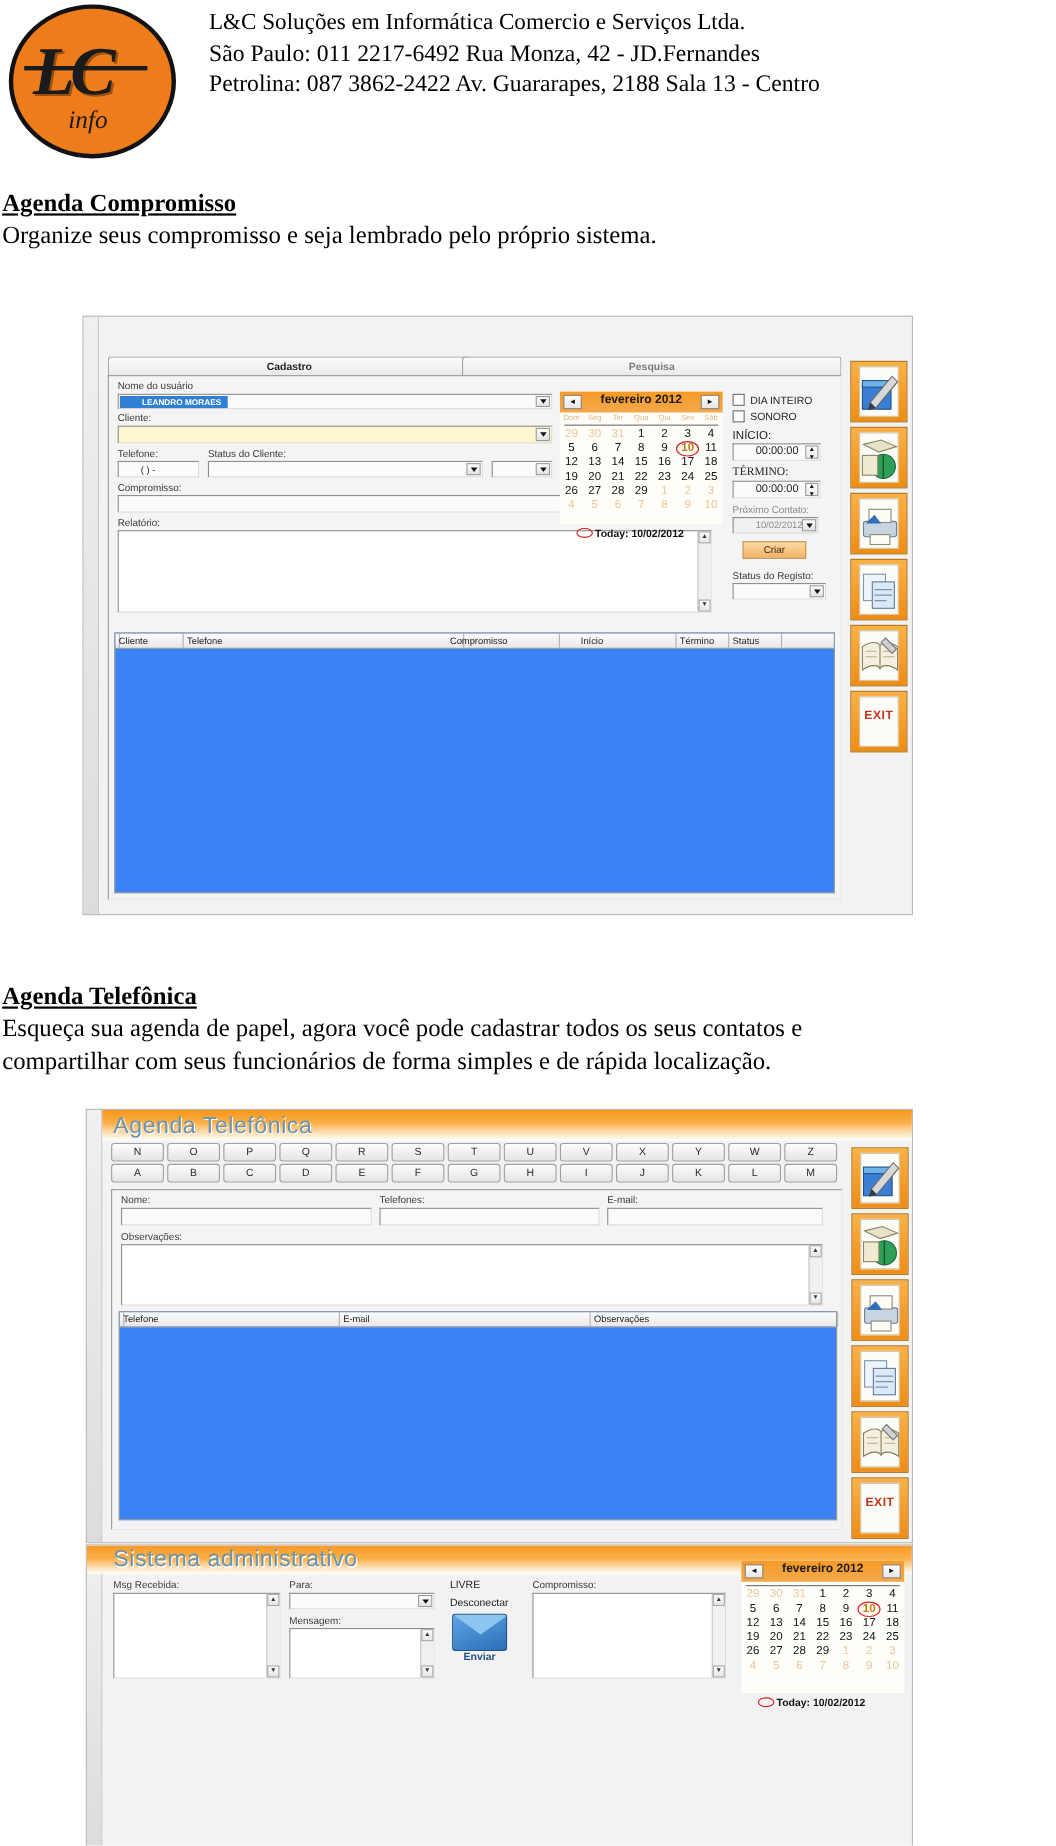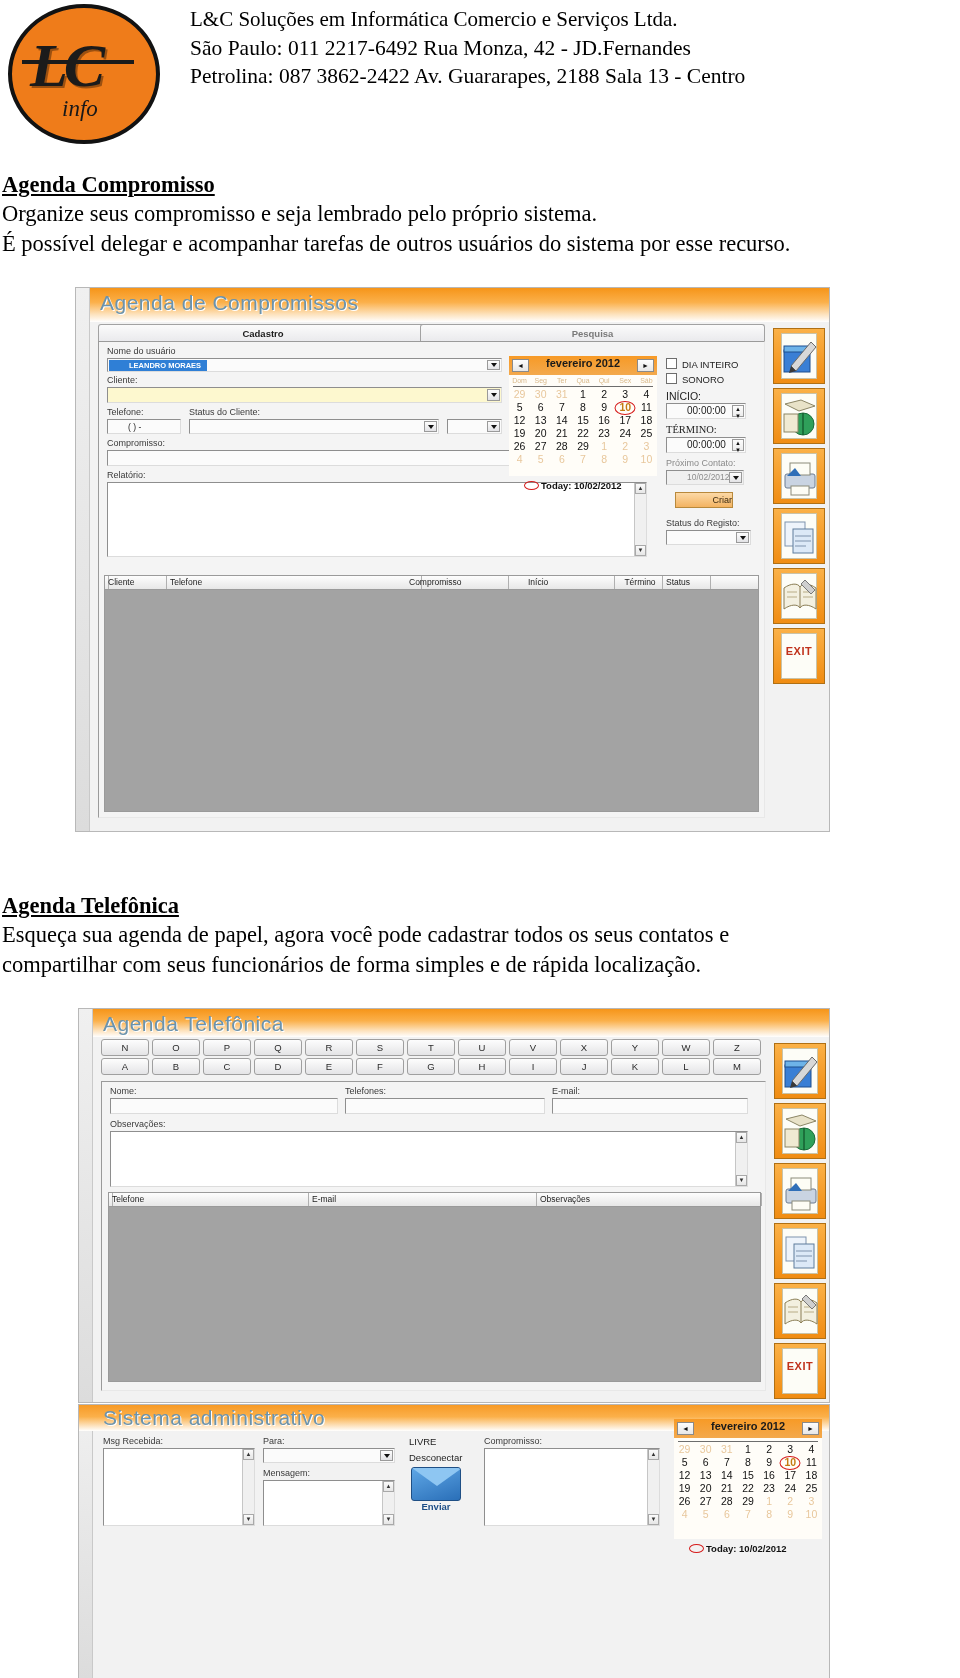--- a/index.html
+++ b/index.html
@@ -152,21 +152,21 @@
   .vscroll .arr {
     position: absolute; left: 0; right: 0; height: 11px;
     background: linear-gradient(180deg,#fbfbfb,#e6e6e6);
     border: 1px solid #a9a9a9; font-size: 6px; text-align: center;
     line-height: 9px; color: #333;
   }
   .vscroll .arr.up { top: 0; }
   .vscroll .arr.dn { bottom: 0; }
 
   
-  .grid { position: absolute; background: #a3a3a3; border: 1px solid #9a9a9a; }
+  .grid { position: absolute; background: #3b82f6; border: 1px solid #9a9a9a; }
   .grid-head {
     position: absolute; left: 0; right: 0; top: 0; height: 14px;
     background: linear-gradient(180deg,#fdfdfd,#e7e7e7);
     border-bottom: 1px solid #9a9a9a;
   }
   .grid-head .gh {
     position: absolute; top: 0; height: 13px;
     border-right: 1px solid #b0b0b0;
     font-size: 8.5px; color: #222; line-height: 13px; padding-left: 3px;
     white-space: nowrap; overflow: hidden;
@@ -269,29 +269,25 @@
   <div class="company">
     <div class="line l1">L&amp;C Soluções em Informática Comercio e Serviços Ltda.</div>
     <div class="line">São Paulo: 011 2217-6492 Rua Monza, 42  -  JD.Fernandes</div>
     <div class="line">Petrolina:   087 3862-2422 Av. Guararapes, 2188 Sala 13 - Centro</div>
   </div>
 </div>
 
 <div class="block-a">
   <div class="section-head">Agenda Compromisso</div>
   <div class="prose">Organize seus compromisso e seja lembrado pelo próprio sistema.</div>
-  <div class="prose">É possível delegar e acompanhar tarefas de outros usuários do sistema por esse recurso.</div>
 </div>
 
 <div class="shot" style="left:75px; top:287px; width:755px; height:545px;">
 
   <div class="shot-left-rail"></div>
-  <div class="titlebar">
-    <div class="titlebar-text">Agenda de Compromissos</div>
-  </div>
 
   <div>
     <div class="tab" style="left:22px; top:36px; width:330px;">Cadastro</div>
     <div class="tab" style="left:344px; top:36px; width:345px; color:#7a7a7a;">Pesquisa</div>
   </div>
 
   <div class="panel" style="left:22px; top:53px; width:667px; height:477px;">
 
     <div class="lbl" style="left:8px; top:4px;">Nome do usuário</div>
     <div class="field" style="left:8px; top:16px; width:395px; height:14px;">
@@ -419,36 +415,36 @@
       <div class="field-txt" style="font-size:10px; line-height:14px;">00:00:00</div>
       <div class="spin">▲<br>▼</div>
     </div>
 
     <div class="lbl" style="left:567px; top:116px; color:#8a8a8a;">Próximo Contato:</div>
     <div class="field" style="left:567px; top:128px; width:78px; height:15px; background:#f0f0f0;">
       <div class="field-txt" style="color:#8d8d8d; line-height:13px;">10/02/2012</div>
       <div class="combo-btn"></div>
     </div>
 
-    <div class="btn-orange" style="left:576px; top:150px; width:58px; height:16px; line-height:15px;text-align:right;">Criar</div>
+    <div class="btn-orange" style="left:576px; top:150px; width:58px; height:16px; line-height:15px;">Criar</div>
 
     <div class="lbl" style="left:567px; top:176px;">Status do Registo:</div>
     <div class="field" style="left:567px; top:188px; width:85px; height:15px;">
       <div class="field-txt"></div>
       <div class="combo-btn"></div>
     </div>
 
     <div class="grid" style="left:5px; top:233px; width:655px; height:237px;">
       <div class="grid-head">
           <div class="gh" style="left: 0px; width: 0px;">Data</div>
           <div class="gh" style="left: 0px; width: 62px;">Cliente</div>
           <div class="gh" style="left: 62px; width: 255px;">Telefone</div>
           <div class="gh" style="left: 301px; width: 103px;">Compromisso</div>
           <div class="gh" style="left: 420px; width: 90px;">Início</div>
-          <div class="gh" style="left: 510px; width: 48px; text-align: center;">Término</div>
+          <div class="gh" style="left: 510px; width: 48px;">Término</div>
           <div class="gh" style="left: 558px; width: 48px;">Status</div>
         </div>
     </div>
   </div>
 
   <div class="iconrail" style="left:697px; top:40px; width:54px; height:375px;">
       <div class="iconbtn" style="top: 0px;">
         <div class="paper"></div>
         <div style="position: absolute; left: 7px; top: 7px;">
           <svg width="38" height="42" viewBox="0 0 38 42">

